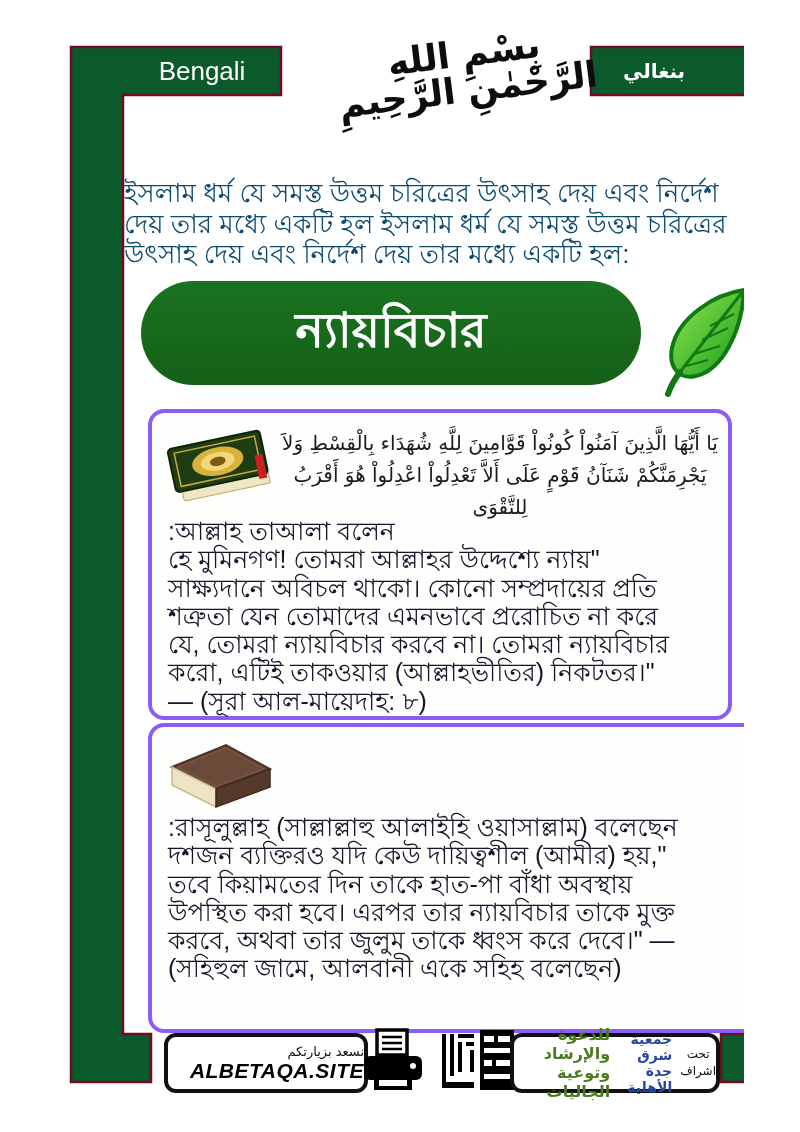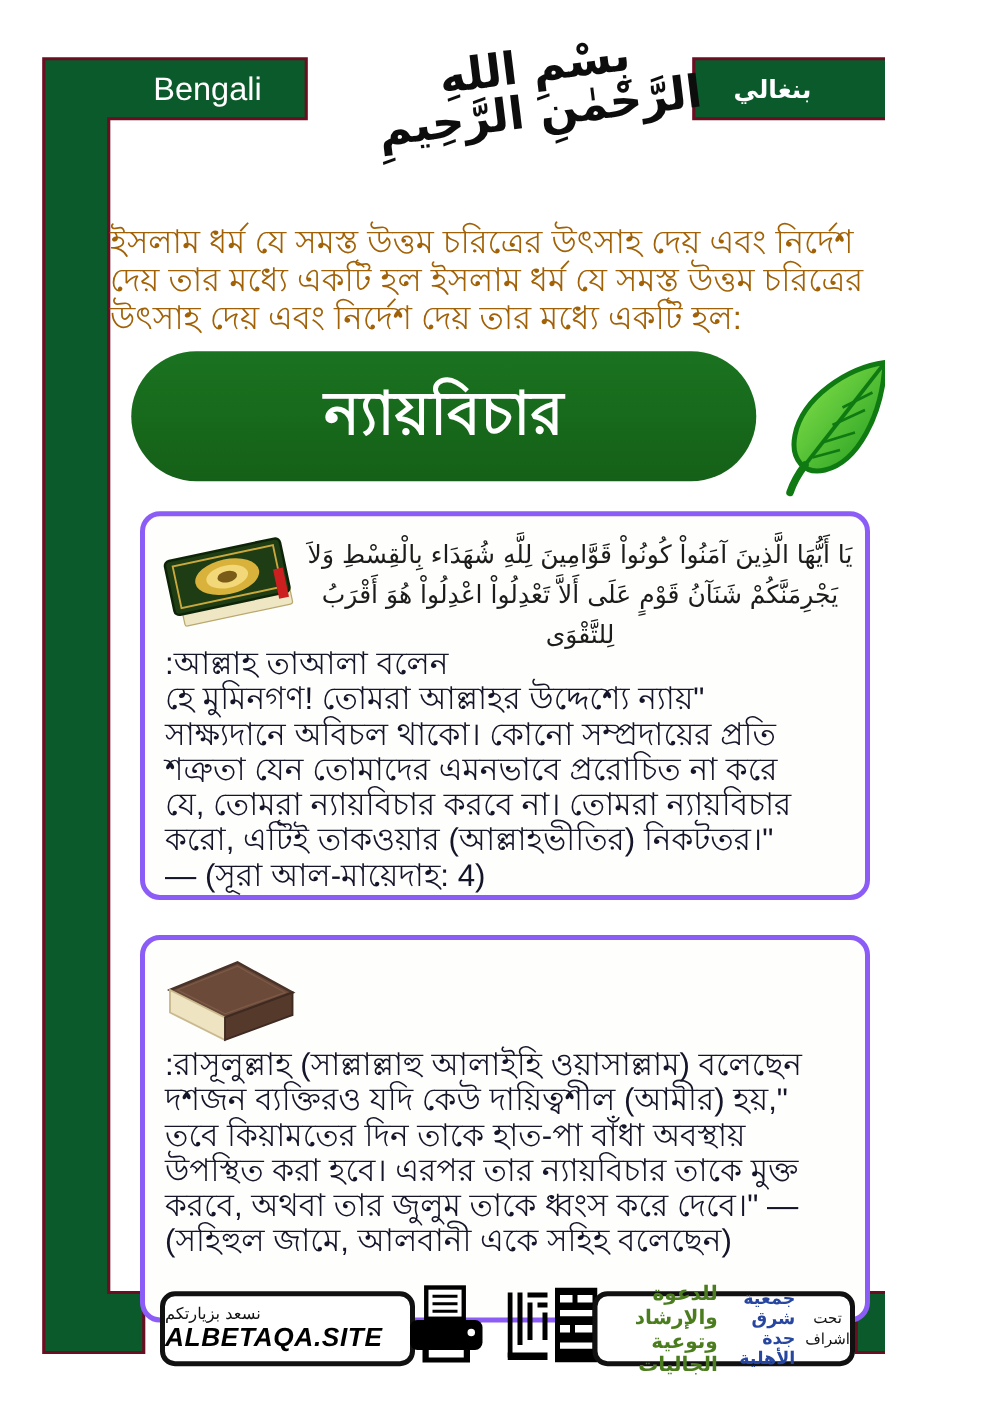--- a/index.html
+++ b/index.html
@@ -1,53 +1,53 @@
 <!DOCTYPE html>
 <html><head>
 <meta charset="utf-8">
 <style>
   html,body{margin:0;padding:0;background:#ffffff;}
   .page{position:relative;width:708px;height:1132px;background:#ffffff;overflow:hidden;
-        font-family:"Liberation Sans",sans-serif;}
+        font-family:"Liberation Sans",sans-serif;margin-left:36px;}
   .frame-svg{position:absolute;left:0;top:0;z-index:0;}
   .layer{position:absolute;z-index:1;}
 
   .badge{position:absolute;z-index:2;display:flex;align-items:center;justify-content:center;color:#fff;}
   .badge-left{left:87px;top:47px;width:158px;height:48px;font-size:26px;}
   .badge-right{left:555px;top:47px;width:126px;height:48px;font-size:20px;font-weight:bold;
                font-family:"DejaVu Sans",sans-serif;direction:rtl;text-align:right;}
 
   .bismillah{left:285px;top:6px;width:290px;height:132px;display:flex;align-items:center;justify-content:center;
              font-family:"DejaVu Sans",sans-serif;font-size:36px;line-height:1.0;color:#0d0d0d;
              direction:rtl;text-align:center;transform:rotate(-7deg);font-weight:bold;}
 
   .title{left:0;right:0;top:98px;text-align:center;font-size:54px;font-weight:bold;color:#1c7c1f;}
 
-  .intro{left:88px;top:178px;width:628px;font-size:26px;line-height:1.18;color:#a16207;
+  .intro{left:88px;top:178px;width:628px;font-size:26px;line-height:1.18;color:#0c4a6e;
          white-space:pre-line;}
 
   .pill{left:105px;top:281px;width:500px;height:104px;border-radius:52px;
         background:linear-gradient(#1a7320,#156018);display:flex;align-items:center;justify-content:center;
         color:#fff;font-size:48px;font-weight:bold;}
 
   .leaf{left:620px;top:284px;width:98px;height:114px;}
 
   .card{position:absolute;left:112px;width:576px;background:#fefefc;border:4px solid #8b5cf6;border-radius:16px;z-index:1;}
   .card-quran{top:409px;height:303px;}
-  .card-hadith{top:748px;height:302px;}
+  .card-hadith{top:723px;height:302px;padding-left:32px;}
   .quran-icon{position:absolute;left:6px;top:6px;width:124px;height:96px;}
   .verse{position:absolute;left:130px;right:10px;top:14px;direction:rtl;text-align:center;
          font-family:"DejaVu Sans",sans-serif;font-size:20px;line-height:1.6;color:#1c1c1c;white-space:pre-line;}
   .bn-block{position:absolute;left:16px;right:10px;font-size:25px;line-height:1.13;color:#15152a;white-space:pre-line;}
   .card-quran .bn-block{top:104px;}
   .book-icon{position:absolute;left:12px;top:10px;width:112px;height:76px;}
   .card-hadith .bn-block{top:86px;}
 
   .visit-box{left:128px;top:1033px;width:196px;height:52px;border:4px solid #111;border-radius:12px;background:#fff;
-             display:flex;flex-direction:column;align-items:flex-start;justify-content:center;z-index:1;}
+             display:flex;flex-direction:column;align-items:flex-end;justify-content:center;z-index:1;}
   .visit-ar{font-family:"DejaVu Sans",sans-serif;font-size:13px;color:#111;direction:rtl;}
   .site{font-size:21px;font-weight:bold;color:#000;letter-spacing:.5px;font-style:italic;}
 
   .printer{left:326px;top:1028px;width:62px;height:66px;}
   .kufic{left:406px;top:1030px;width:72px;height:60px;}
 
   .super-box{left:474px;top:1033px;width:202px;height:52px;border:4px solid #111;border-radius:12px;background:#fff;
              display:flex;align-items:center;justify-content:center;gap:8px;direction:rtl;z-index:1;}
   .super-label{font-family:"DejaVu Sans",sans-serif;font-size:12px;color:#111;text-align:center;
                white-space:pre-line;line-height:1.4;}
@@ -102,21 +102,21 @@
       </g>
     </svg>
     <div class="verse">يَا أَيُّهَا الَّذِينَ آمَنُواْ كُونُواْ قَوَّامِينَ لِلَّهِ شُهَدَاء بِالْقِسْطِ وَلاَ
 يَجْرِمَنَّكُمْ شَنَآنُ قَوْمٍ عَلَى أَلاَّ تَعْدِلُواْ اعْدِلُواْ هُوَ أَقْرَبُ لِلتَّقْوَى</div>
     <div class="bn-block">:আল্লাহ তাআলা বলেন
 হে মুমিনগণ! তোমরা আল্লাহর উদ্দেশ্যে ন্যায়"
 সাক্ষ্যদানে অবিচল থাকো। কোনো সম্প্রদায়ের প্রতি
 শত্রুতা যেন তোমাদের এমনভাবে প্ররোচিত না করে
 যে, তোমরা ন্যায়বিচার করবে না। তোমরা ন্যায়বিচার
 করো, এটিই তাকওয়ার (আল্লাহভীতির) নিকটতর।"
-— (সূরা আল-মায়েদাহ: 4)</div>
+— (সূরা আল-মায়েদাহ: ৮)</div>
   </div>
 
   <div class="card card-hadith">
     <svg class="book-icon" viewBox="0 0 112 76">
       <polygon points="8,30 62,8 106,32 52,52" fill="#6b4a3a" stroke="#4a3328" stroke-width="2"></polygon>
       <polygon points="8,30 8,48 52,70 52,52" fill="#efe4c2" stroke="#c9b98e" stroke-width="1.5"></polygon>
       <polygon points="52,52 52,70 106,50 106,32" fill="#553a2c" stroke="#3e2a20" stroke-width="1.5"></polygon>
       <polygon points="14,30 62,11 100,32 52,49" fill="none" stroke="#7d5a47" stroke-width="1"></polygon>
     </svg>
     <div class="bn-block">:রাসূলুল্লাহ (সাল্লাল্লাহু আলাইহি ওয়াসাল্লাম) বলেছেন

